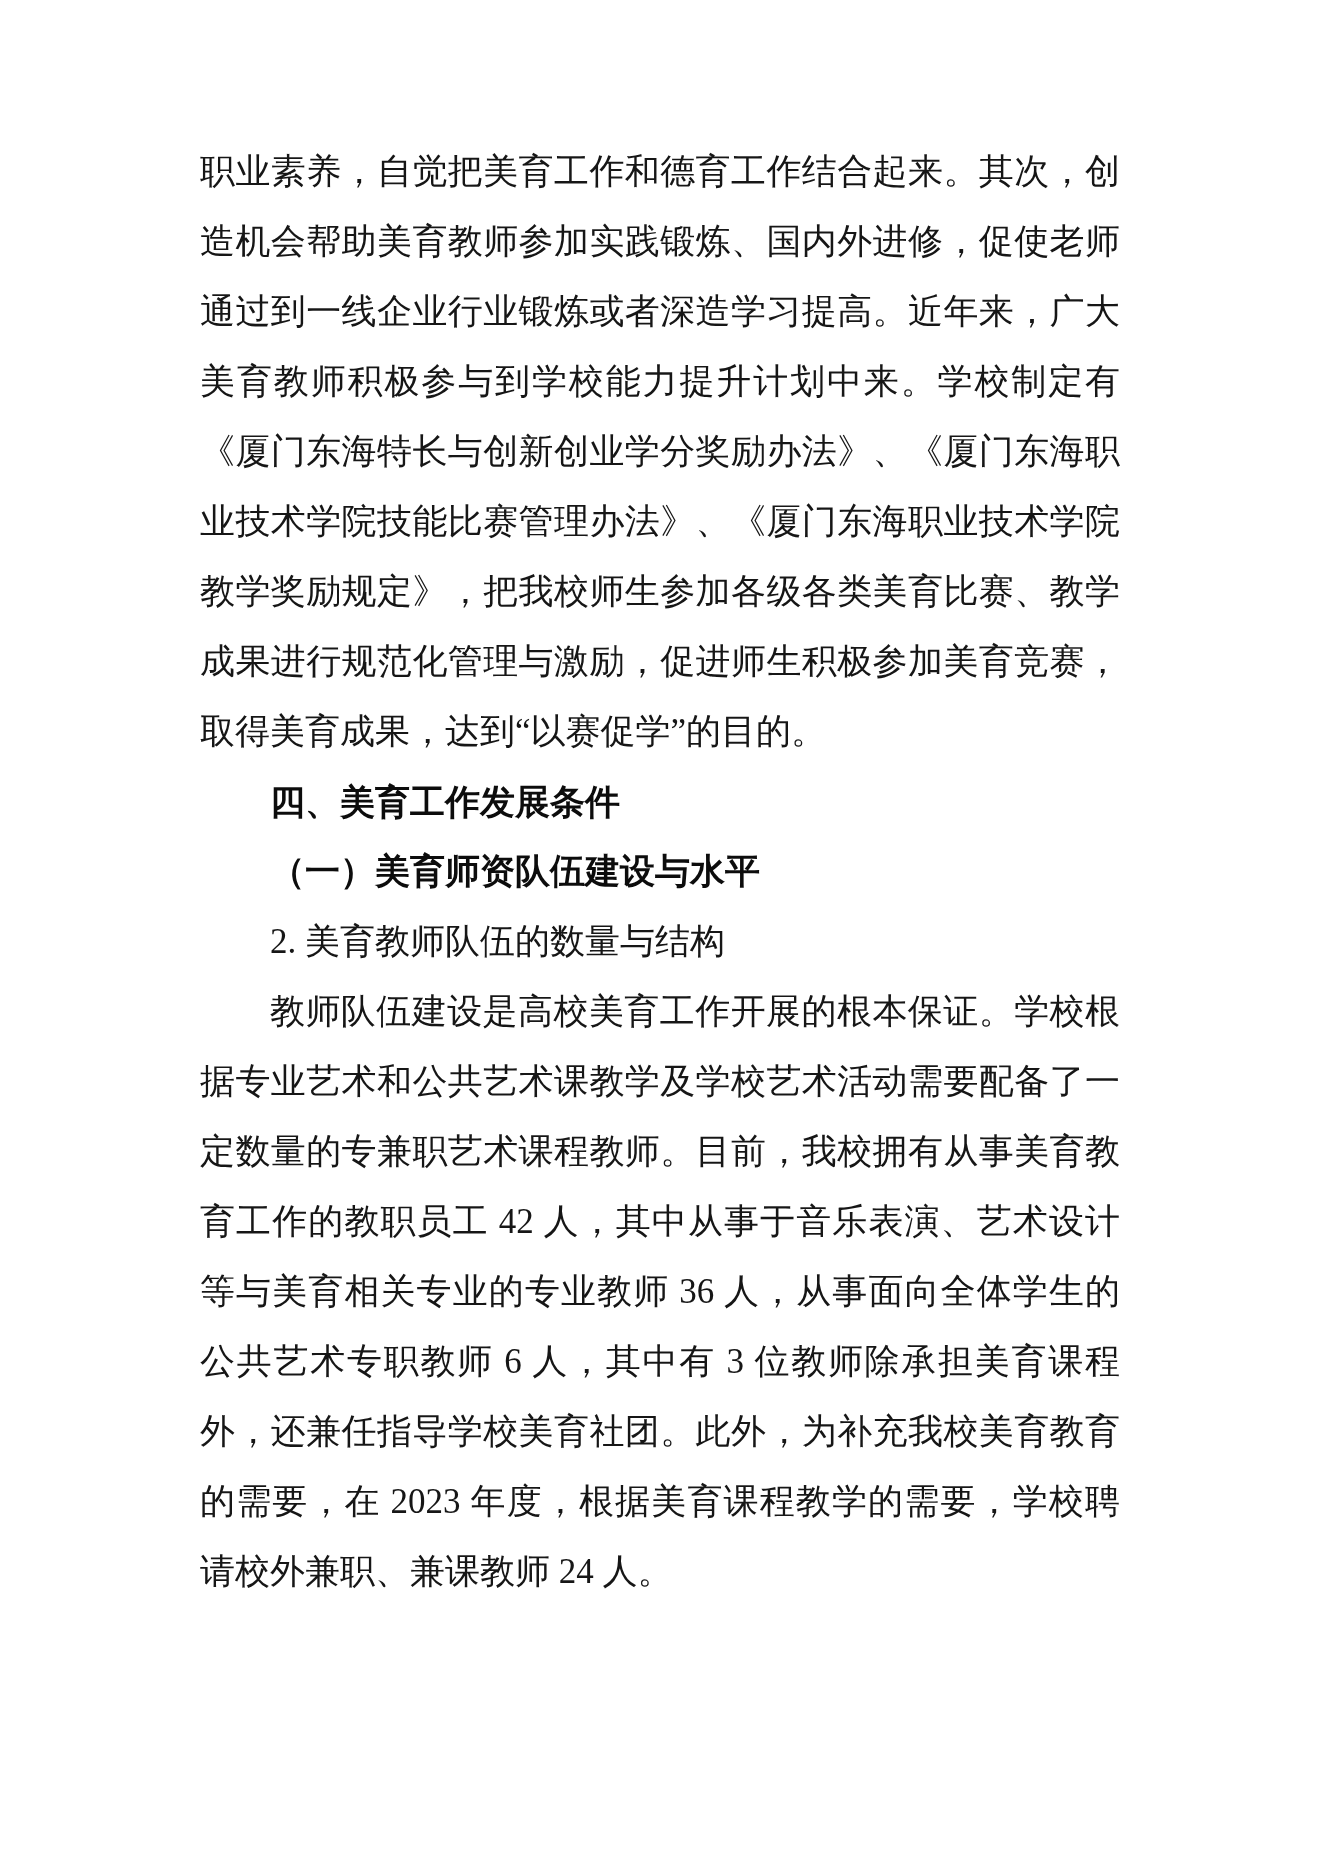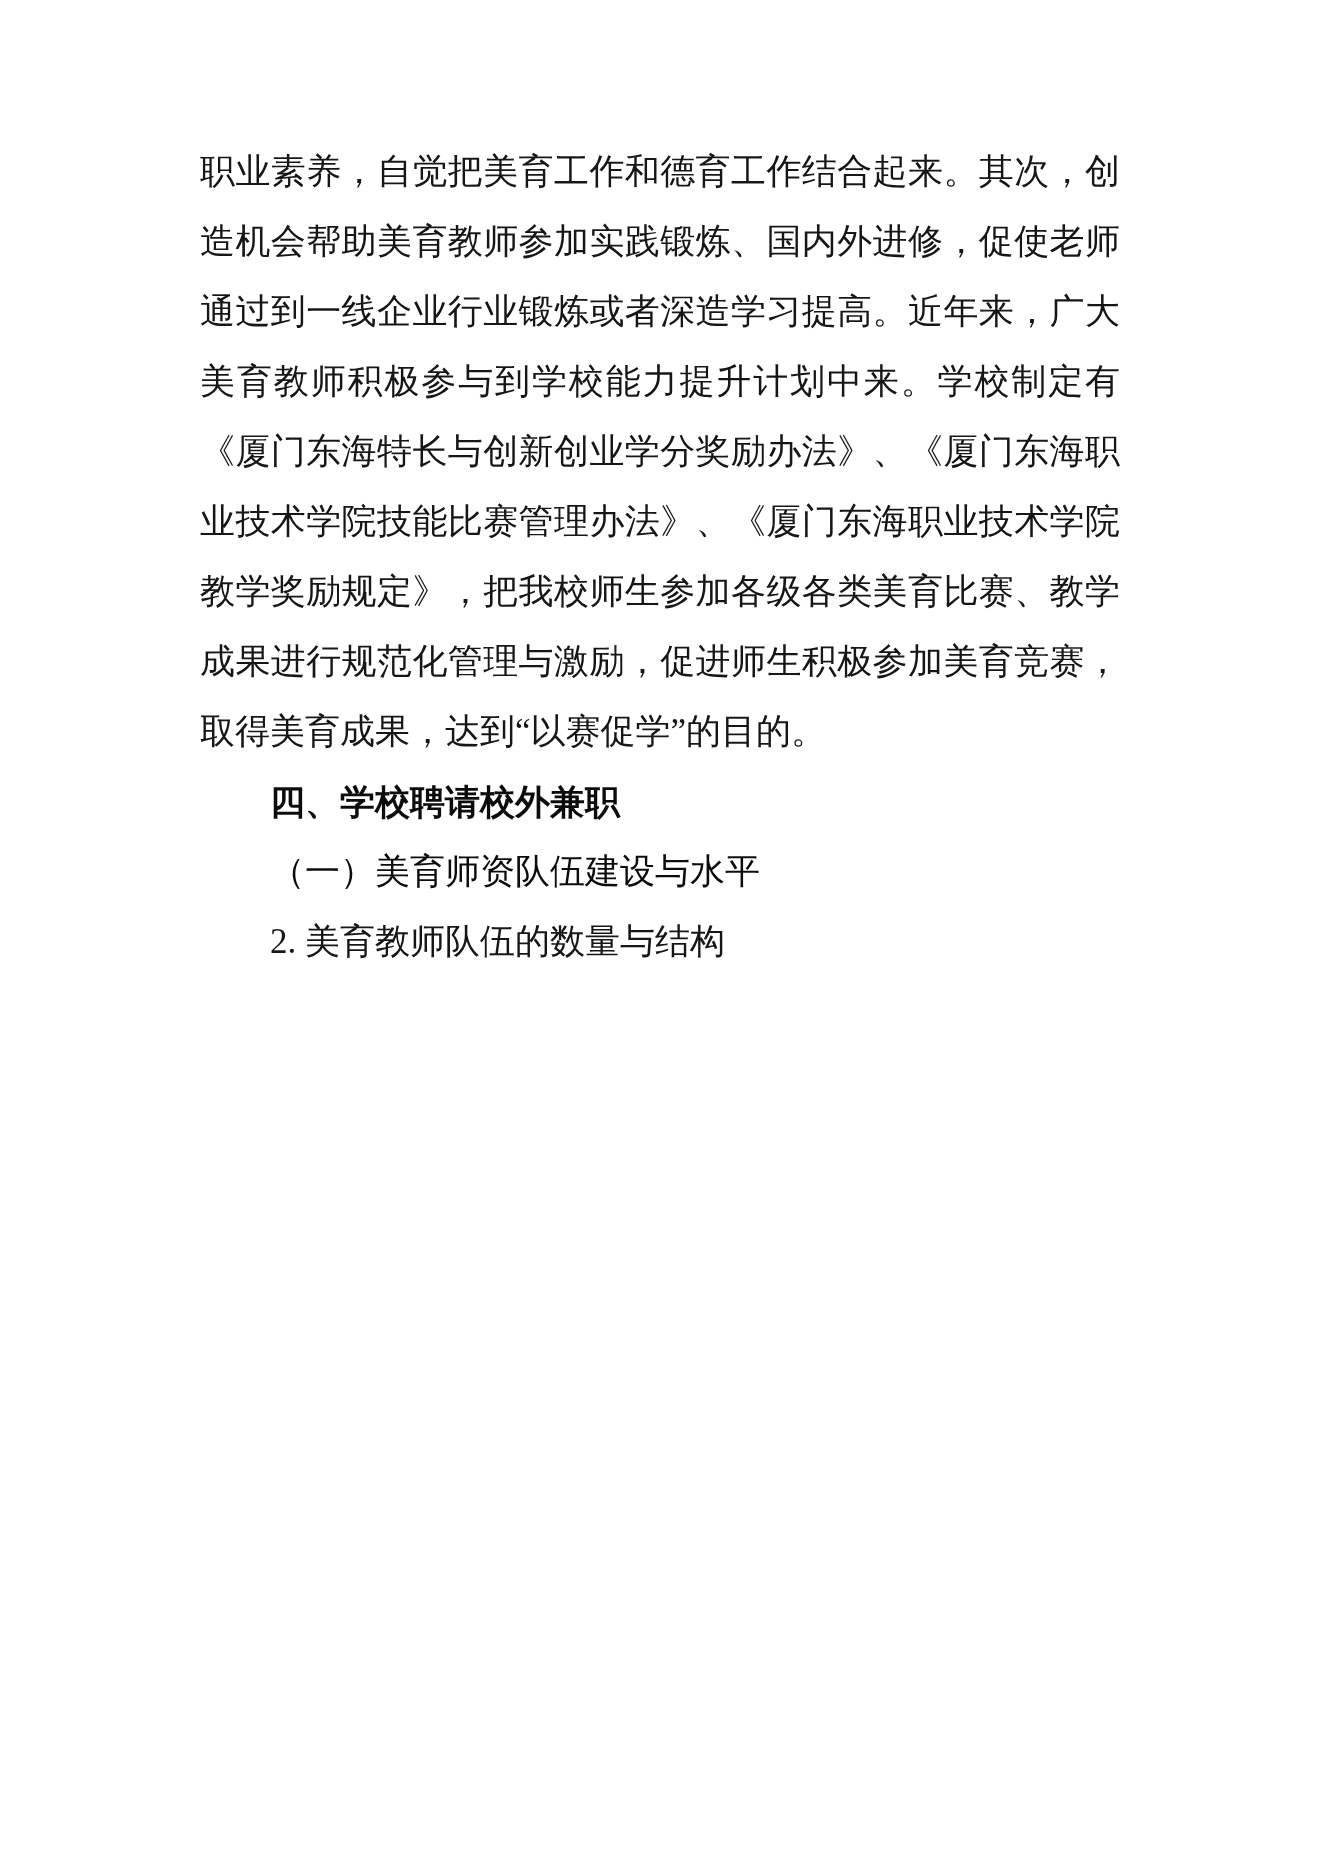--- a/index.html
+++ b/index.html
@@ -33,21 +33,21 @@
   }
   .indent {
     text-indent: 70px;
   }
   .h1 {
     font-weight: 700;
     font-family: "Liberation Sans", "DejaVu Sans", sans-serif;
     color: #0c0c0c;
   }
   .h2 {
-    font-weight: 400;
+    font-weight: 700;
     color: #0c0c0c;
   }
   .gap-before {
     margin-top: 8px !important;
   }
   .footer {
     position: absolute;
     left: 0;
     right: 0;
     top: 1726px;
@@ -57,19 +57,20 @@
     letter-spacing: 3px;
     color: #23232b;
   }
 </style>
 </head>
 <body>
 
 <div class="page">
   <main class="textblock">
     <p>职业素养，自觉把美育工作和德育工作结合起来。其次，创造机会帮助美育教师参加实践锻炼、国内外进修，促使老师通过到一线企业行业锻炼或者深造学习提高。近年来，广大美育教师积极参与到学校能力提升计划中来。学校制定有《厦门东海特长与创新创业学分奖励办法》、《厦门东海职业技术学院技能比赛管理办法》、《厦门东海职业技术学院教学奖励规定》，把我校师生参加各级各类美育比赛、教学成果进行规范化管理与激励，促进师生积极参加美育竞赛，取得美育成果，达到“以赛促学”的目的。</p>
-    <p class="h1 indent">四、学校聘请校外兼职</p>
+    <p class="h1 indent">四、美育工作发展条件</p>
     <p class="h2 indent">（一）美育师资队伍建设与水平</p>
     <p class="indent">2. 美育教师队伍的数量与结构</p>
+    <p class="indent">教师队伍建设是高校美育工作开展的根本保证。学校根据专业艺术和公共艺术课教学及学校艺术活动需要配备了一定数量的专兼职艺术课程教师。目前，我校拥有从事美育教育工作的教职员工 42 人，其中从事于音乐表演、艺术设计等与美育相关专业的专业教师 36 人，从事面向全体学生的公共艺术专职教师 6 人，其中有 3 位教师除承担美育课程外，还兼任指导学校美育社团。此外，为补充我校美育教育的需要，在 2023 年度，根据美育课程教学的需要，学校聘请校外兼职、兼课教师 24 人。</p>
   </main>
 
   <div class="footer">- 7 -</div>
 </div>
 
 </body></html>

